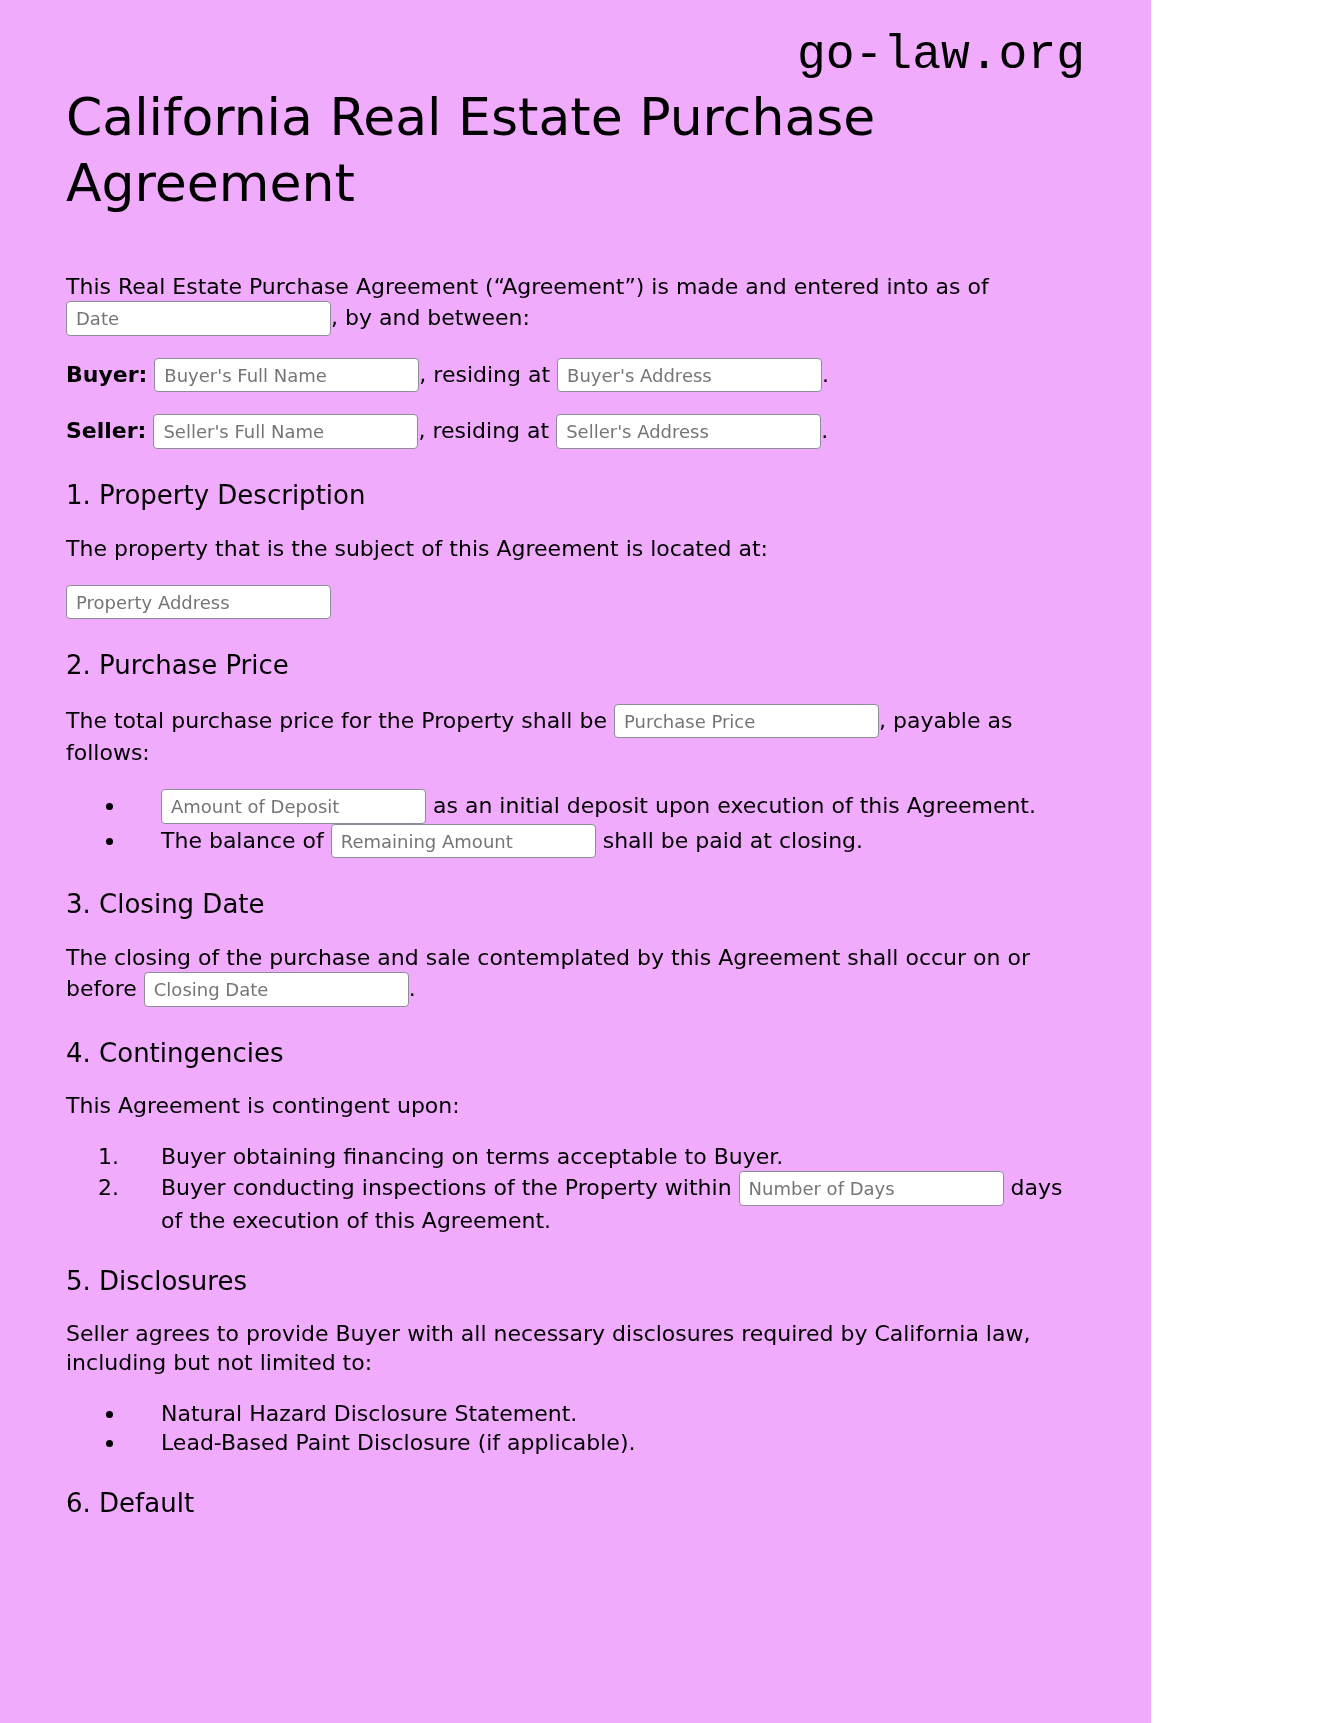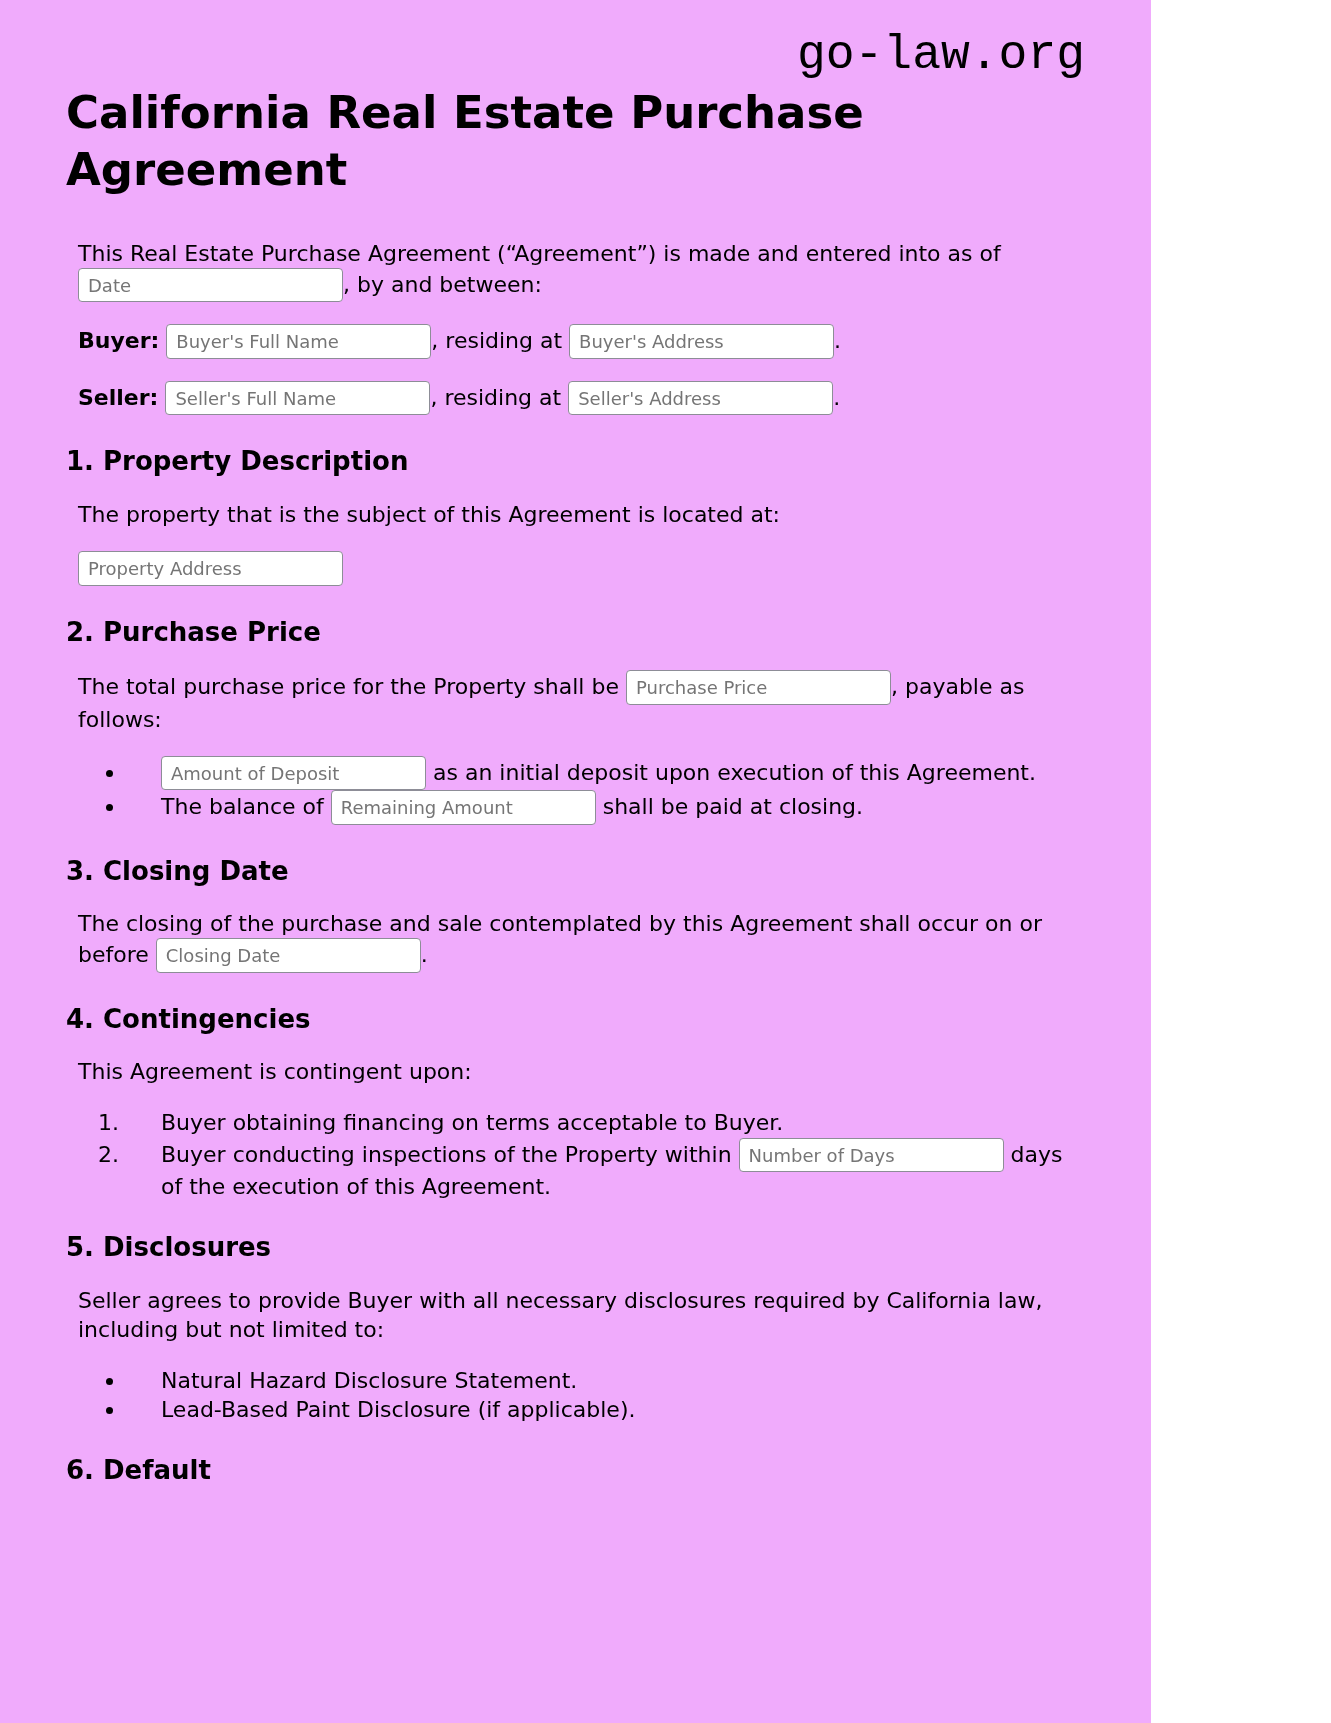--- a/index.html
+++ b/index.html
@@ -16,32 +16,32 @@
   }
   .logo {
     font-family: "Liberation Mono", "DejaVu Sans Mono", monospace;
     font-size: 48px;
     font-weight: 400;
     line-height: 1.15;
     text-align: right;
     white-space: nowrap;
   }
   h1 {
-    font-size: 45px;
+    font-size: 52px;
     line-height: 1.26;
-    font-weight: bold;
-    margin: 2px 0 40px 0;
+    font-weight: normal;
+    margin: 2px 0 56px 0;
   }
   h2 {
     font-size: 26px;
     line-height: 1.25;
-    font-weight: bold;
+    font-weight: normal;
     margin: 30px 0 22px 0;
   }
-  p { margin: 22px 12px; }
+  p { margin: 22px 0; }
   ul, ol { margin: 22px 0; padding-left: 60px; }
   li { margin: 0; padding-left: 35px; }
   strong { font-weight: bold; }
   input.fld {
     width: 265px;
     box-sizing: border-box;
     font-family: "DejaVu Sans", "Liberation Sans", sans-serif;
     font-size: 18px;
     line-height: 1.2;
     padding: 6px 9px 5px 9px;

